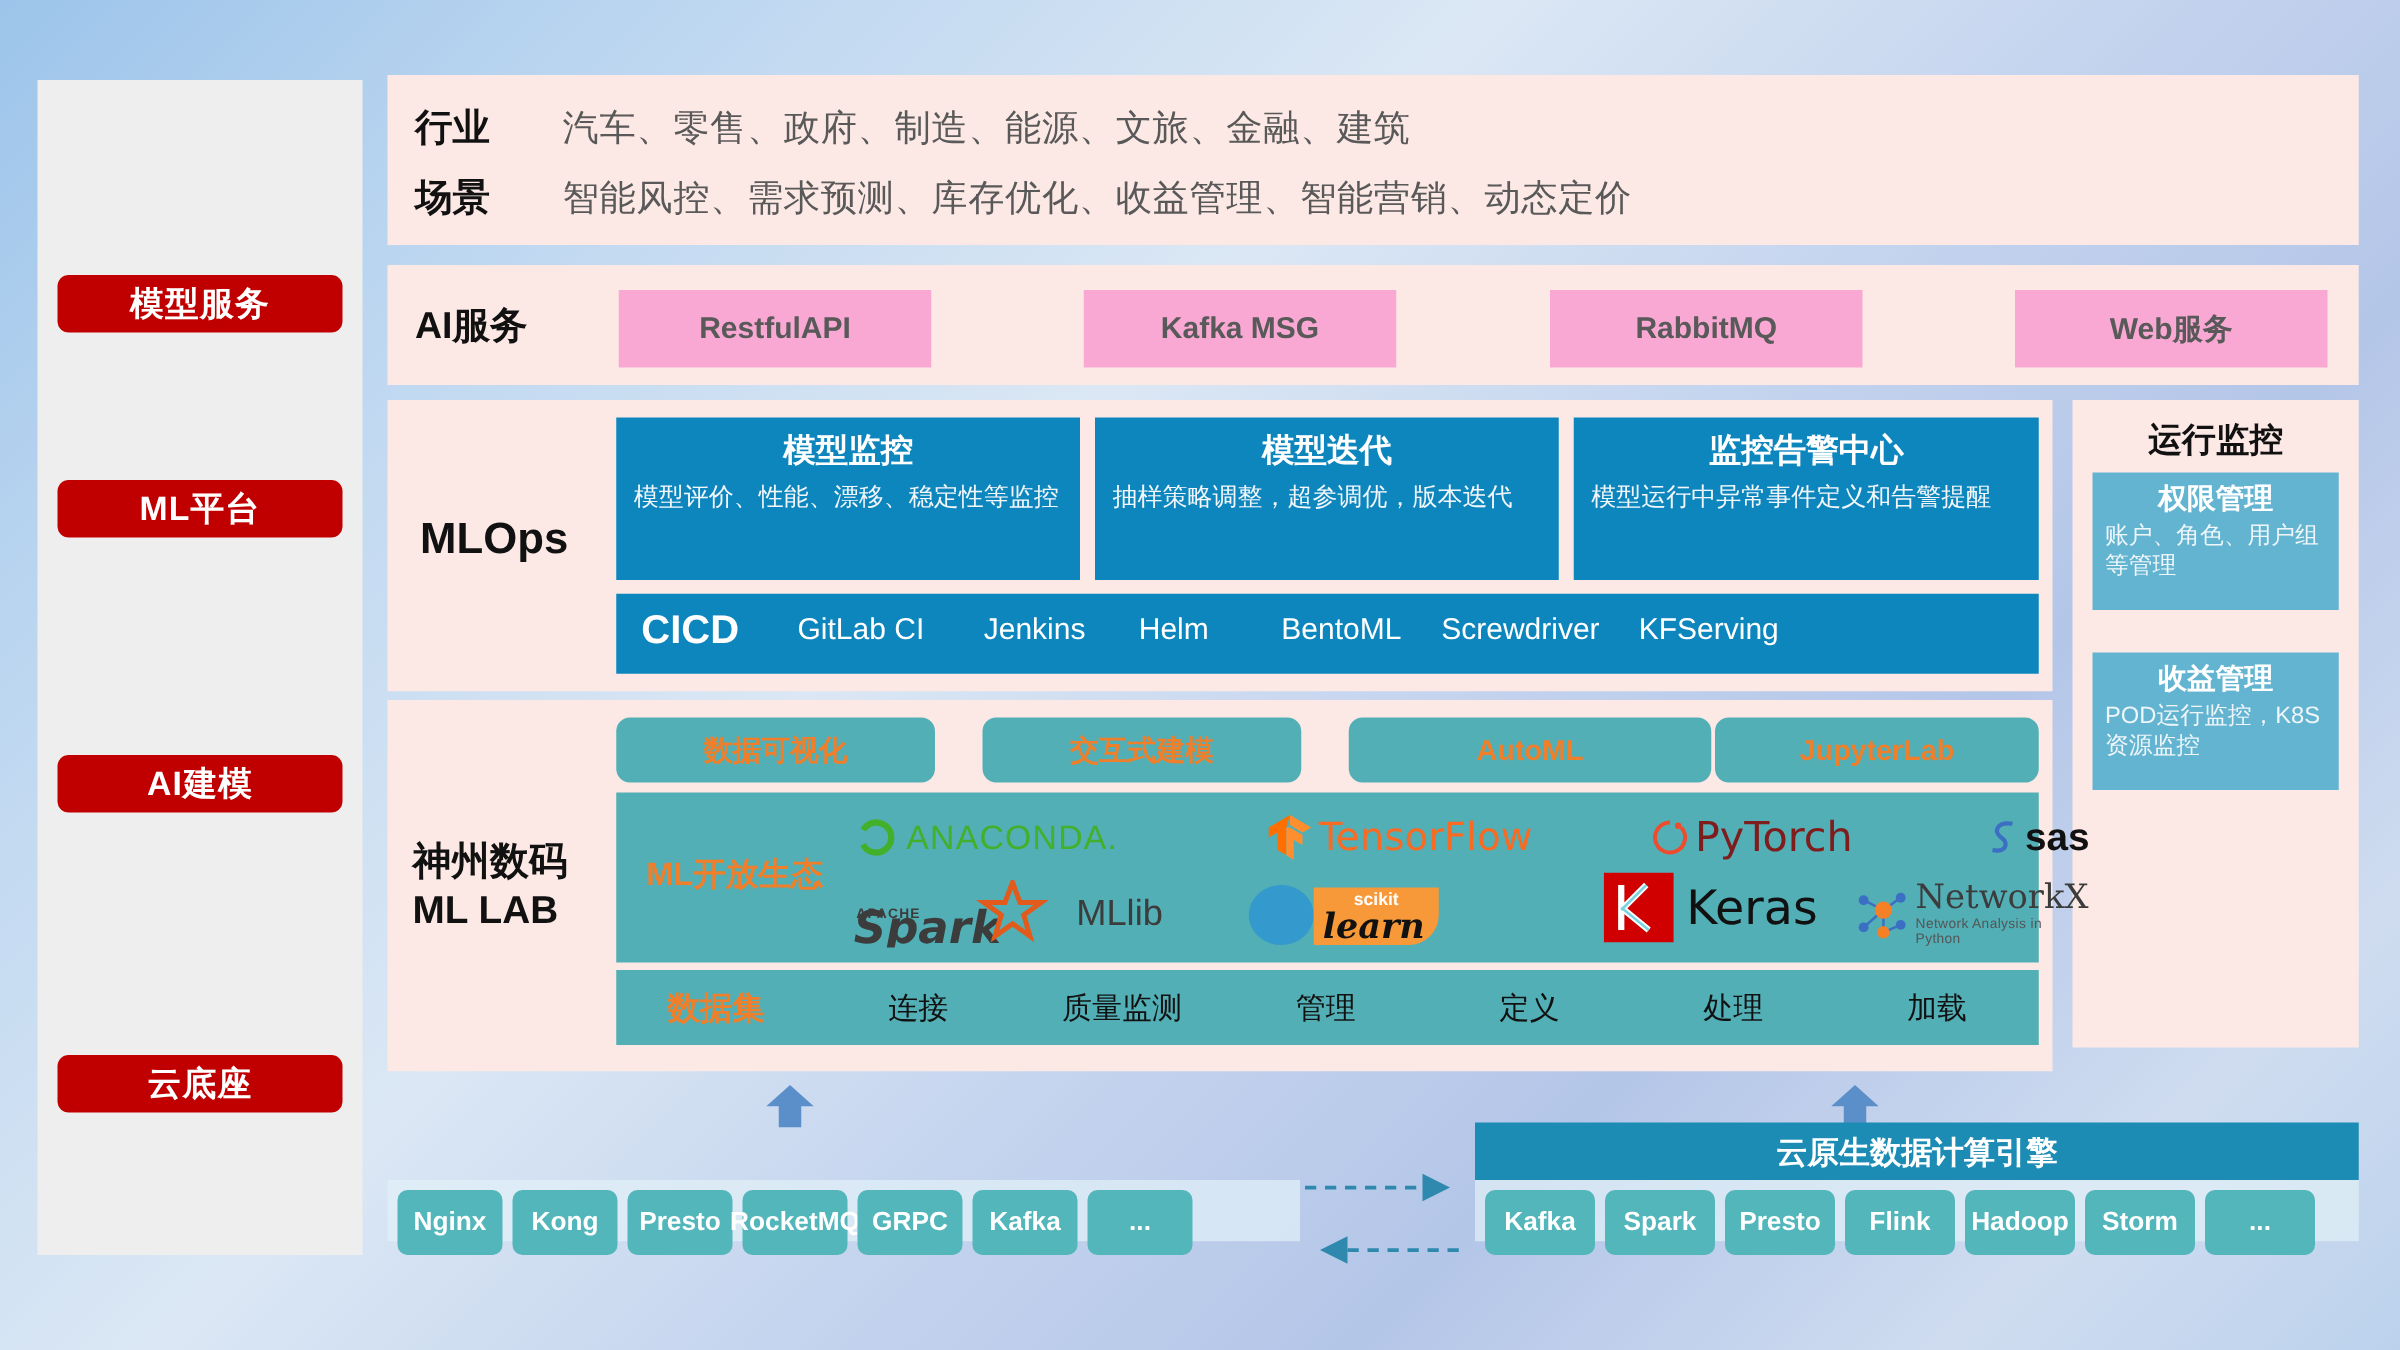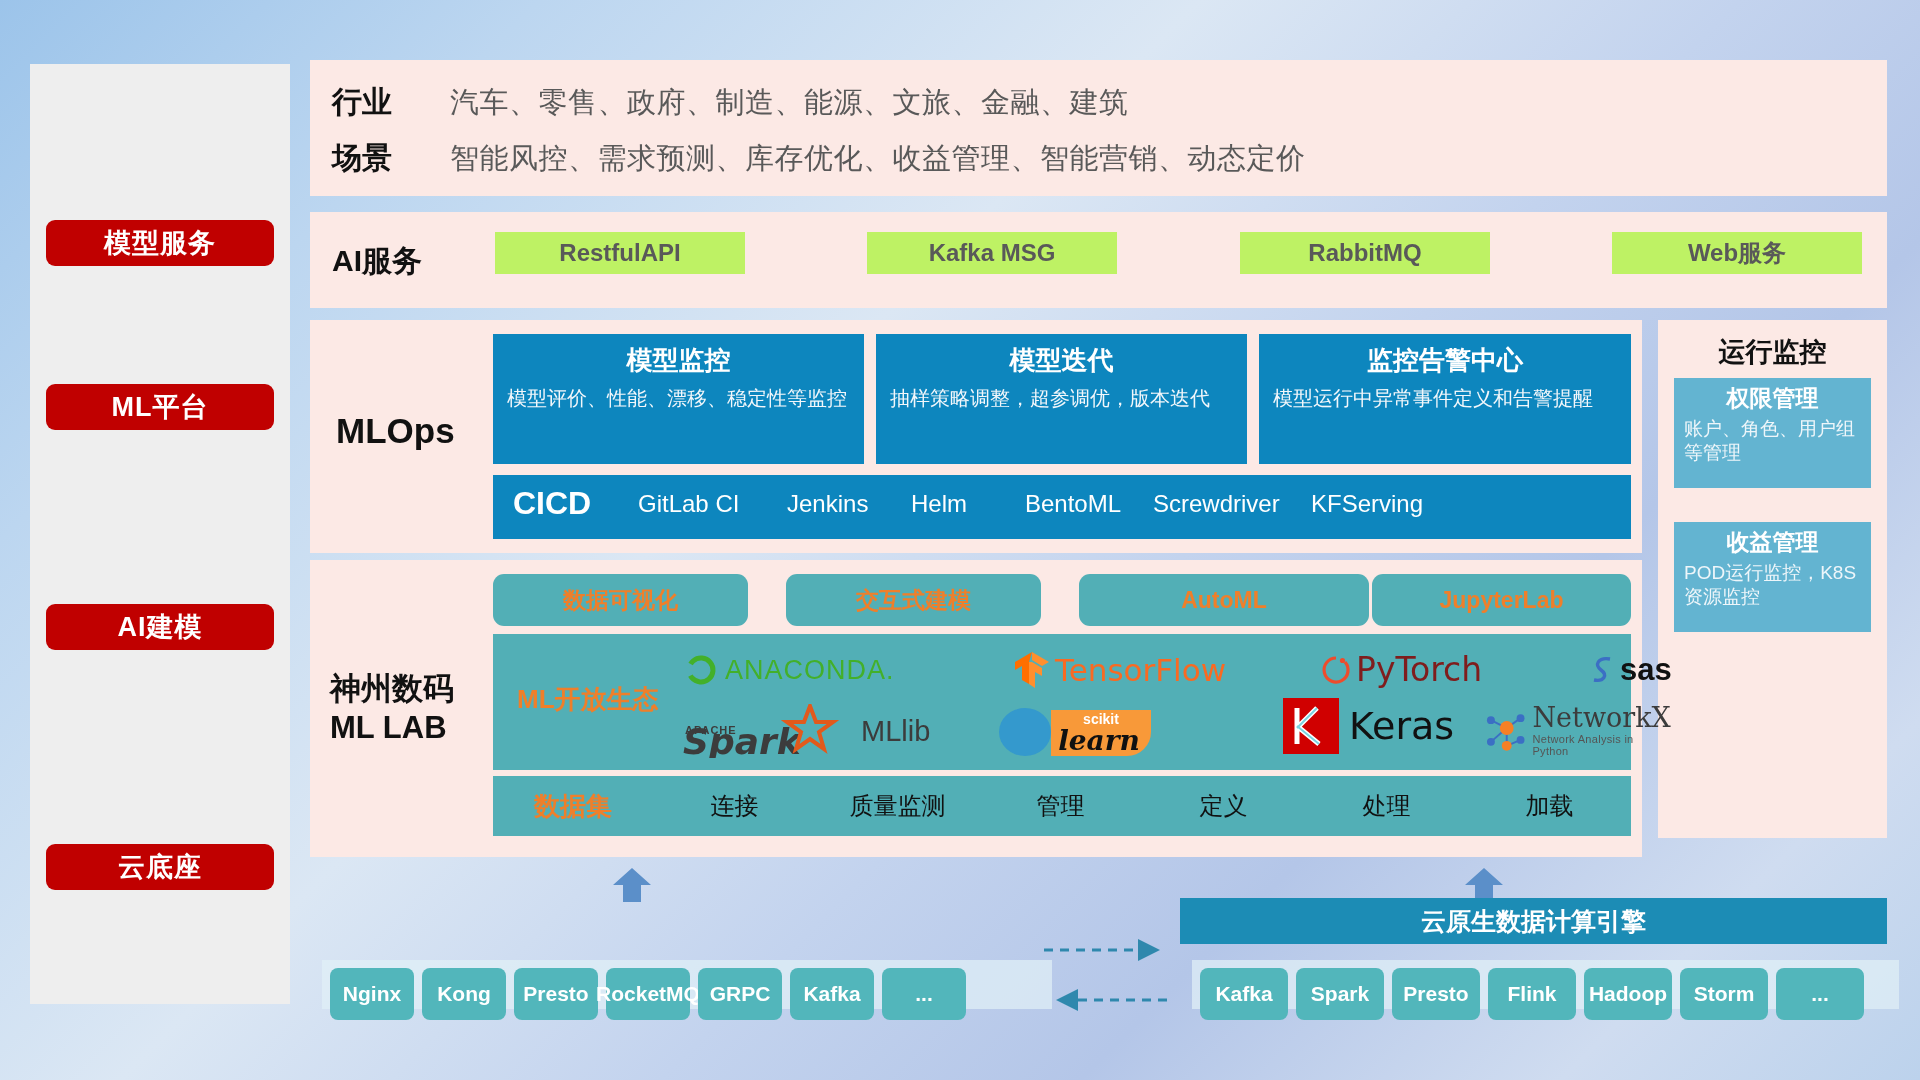--- a/index.html
+++ b/index.html
@@ -29,21 +29,21 @@
   }
   
   #panel-apps{left:310px;top:60px;width:1577px;height:136px;}
   .app-line{position:absolute;display:flex;align-items:center;}
   .app-key{width:118px;flex:0 0 118px;font-size:30px;font-weight:bold;color:#111;}
   .app-val{font-size:29px;color:#595959;letter-spacing:.5px;}
   
   #panel-aisvc{left:310px;top:212px;width:1577px;height:96px;}
   #aisvc-label{left:332px;top:243px;width:120px;font-size:30px;}
   .svc-chip{
-    position:absolute;top:20px;height:42px;background:#bef264;
+    position:absolute;top:20px;height:62px;background:#f9a8d4;
     display:flex;align-items:center;justify-content:center;
     font-size:24px;font-weight:bold;color:#595959;
   }
   
   #panel-mlops{left:310px;top:320px;width:1332px;height:233px;}
   #mlops-label{left:336px;top:410px;width:150px;font-size:35px;}
   .mlops-card{
     position:absolute;top:14px;height:130px;background:#0d86be;
     color:#fff;box-sizing:border-box;padding:10px 14px 8px 14px;
   }
@@ -97,23 +97,22 @@
   }
   .ds-item{flex:1;text-align:center;font-size:24px;color:#111;}
   
   .cloud-group{position:absolute;}
   .cloud-head{
     position:absolute;left:0;top:30px;width:100%;height:46px;background:#1c8cb5;
     display:flex;align-items:center;justify-content:center;
     color:#fff;font-size:25px;font-weight:bold;
   }
   .cloud-body{
-    position:absolute;left:12px;top:76px;width:100%;height:49px;
+    position:absolute;left:0;top:76px;width:100%;height:49px;
     background:rgba(225,240,247,.72);
-    margin-top:16px;
   }
   .cloud-chip{
     position:absolute;top:8px;height:52px;background:#52b6bb;border-radius:8px;
     display:flex;align-items:center;justify-content:center;text-align:center;
     color:#fff;font-size:21px;font-weight:bold;line-height:1.12;padding:0 4px;
     box-sizing:border-box;
   }
   .up-arrow{position:absolute;width:44px;height:34px;}
   
   #connector{position:absolute;left:1038px;top:928px;width:142px;height:104px;}

